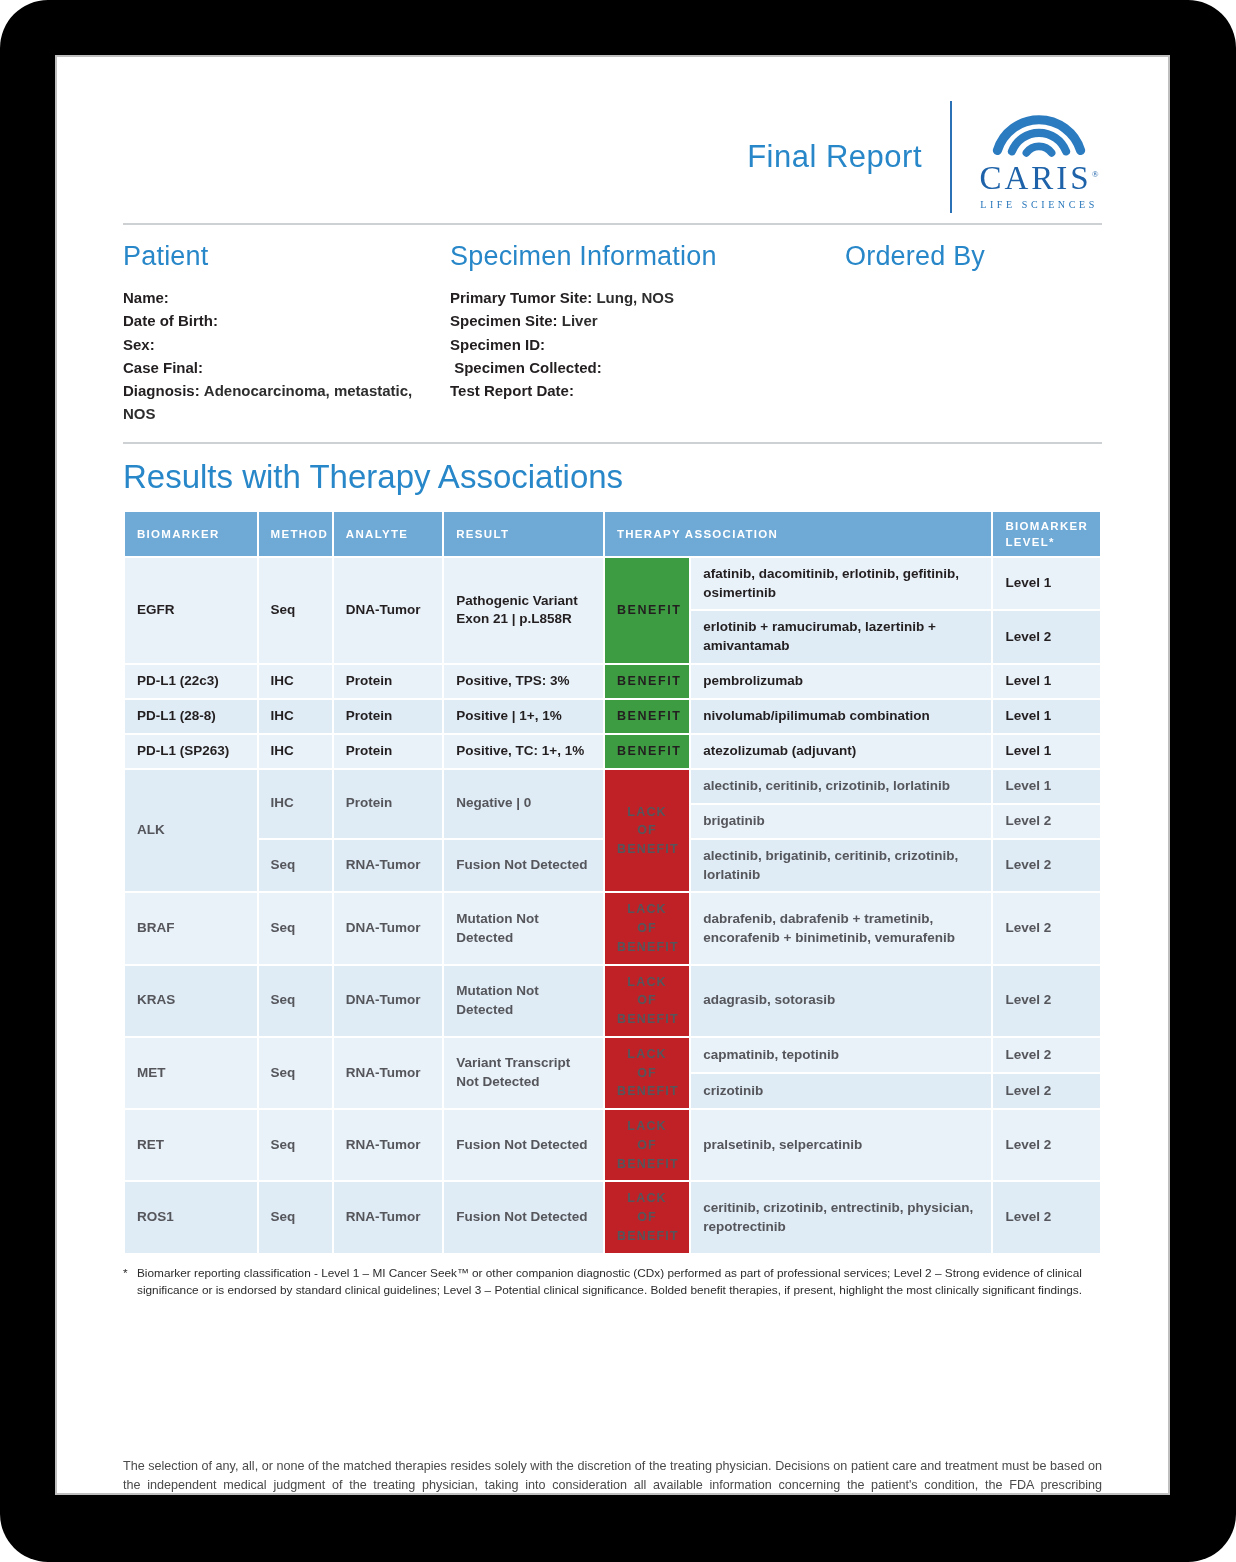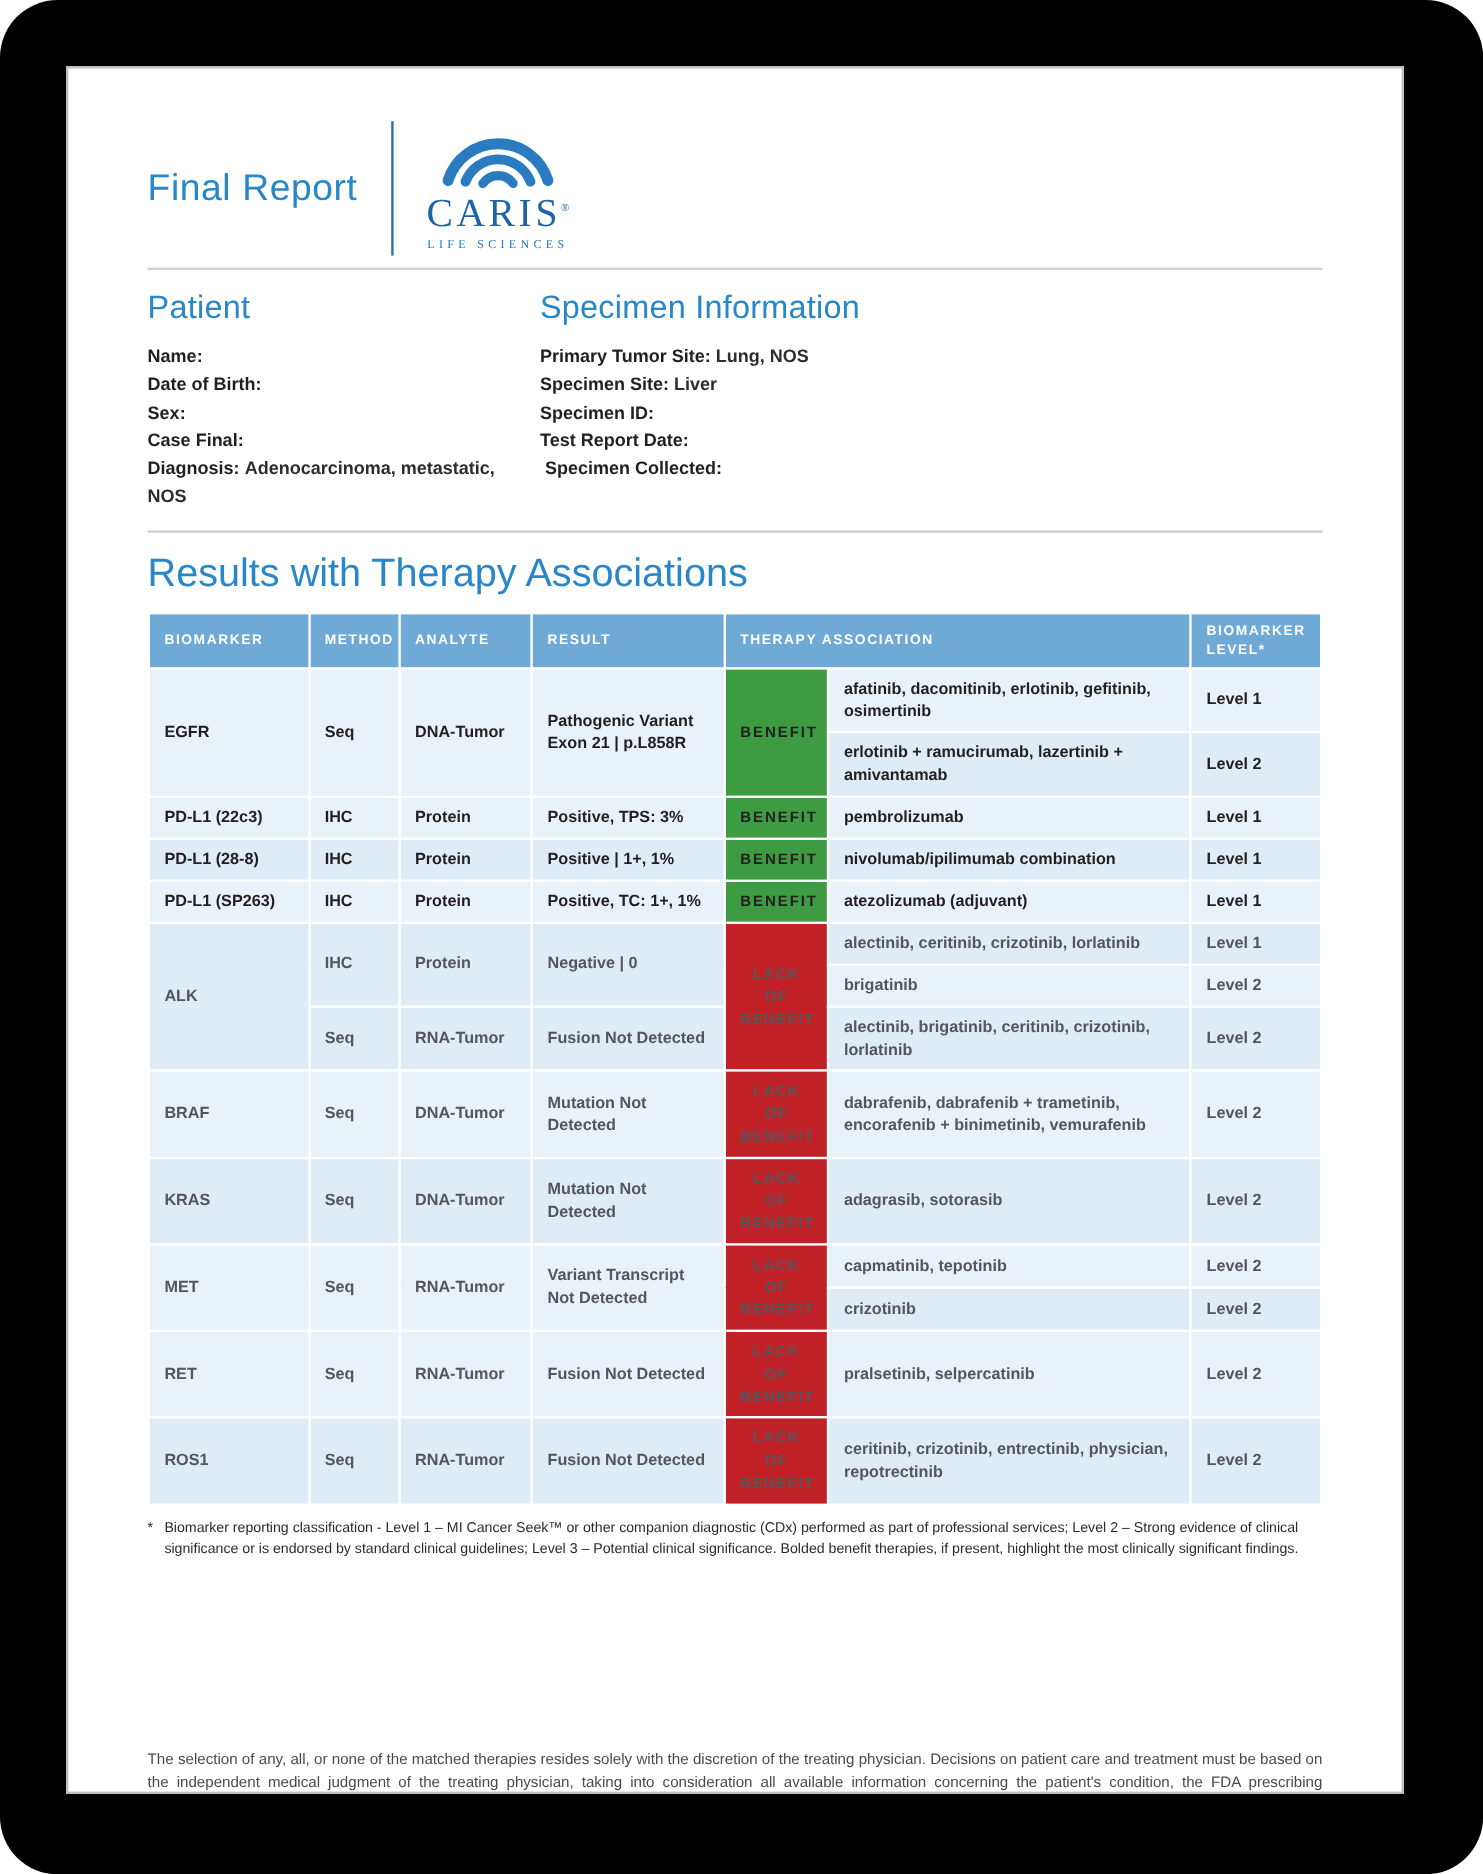--- a/index.html
+++ b/index.html
@@ -8,21 +8,21 @@
     font-family:"Liberation Sans", sans-serif;-webkit-font-smoothing:antialiased;
   }
   .frame{position:absolute;inset:0;background:#000;border-radius:48px;}
   .page{
     position:absolute;left:57px;top:57px;width:1111px;height:1436px;background:#ffffff;
     box-shadow:0 0 0 2px #bfbfbf;box-sizing:border-box;overflow:hidden;
   }
   .content{padding:0 66px 0 66px;}
 
   
-  .header-row{display:flex;align-items:center;margin-top:42px;height:116px;}
+  .header-row{display:flex;justify-content:flex-end;align-items:center;margin-top:42px;height:116px;}
   .report-title{font-size:31px;color:#2787c8;font-weight:400;letter-spacing:.5px;margin-right:28px;}
   .header-divider{width:2px;height:112px;background:#2a72b5;}
   .logo{margin-left:24px;width:126px;text-align:center;}
   .logo svg{display:block;margin:0 auto 0 auto;}
   .logo-word{font-family:"Liberation Serif", serif;font-size:33px;color:#1e63a9;letter-spacing:3px;line-height:1;}
   .logo-word sup{font-size:9px;letter-spacing:0;}
   .logo-sub{font-family:"Liberation Serif", serif;font-size:10px;color:#2575ba;letter-spacing:3.6px;margin-top:4px;white-space:nowrap;}
 
   .rule{height:2px;background:#cdd1d4;margin-top:8px;}
   .rule2{height:2px;background:#cdd1d4;margin-top:16px;}
@@ -91,22 +91,25 @@
         <div class="field"><span class="lbl">Date of Birth:</span> <span class="val"></span></div>
         <div class="field"><span class="lbl">Sex:</span> <span class="val"></span></div>
         <div class="field"><span class="lbl">Case Final:</span> <span class="val"></span></div>
         <div class="field"><span class="lbl">Diagnosis:</span> <span class="val">Adenocarcinoma, metastatic, NOS</span></div>
       </div>
       <div>
         <h2 class="section">Specimen Information</h2>
         <div class="field"><span class="lbl">Primary Tumor Site:</span> <span class="val">Lung, NOS</span></div>
         <div class="field"><span class="lbl">Specimen Site:</span> <span class="val">Liver</span></div>
         <div class="field"><span class="lbl">Specimen ID:</span> <span class="val"></span></div>
+        <div class="field"><span class="lbl"> Specimen Collected:</span> <span class="val"></span></div>
         <div class="field"><span class="lbl">Test Report Date:</span> <span class="val"></span></div>
-        <div class="field"><span class="lbl"> Specimen Collected:</span> <span class="val"></span></div>
+      </div>
+      <div>
+        <h2 class="section">Ordered By</h2>
       </div>
     </div>
 
     <div class="rule2"></div>
 
     <h2 class="results-title">Results with Therapy Associations</h2>
 
     <table>
       <colgroup>
         <col style="width:133px">

